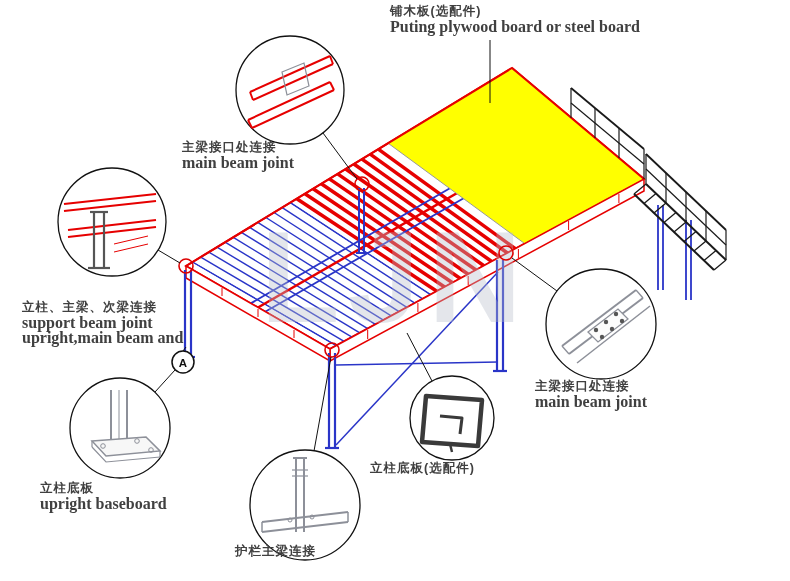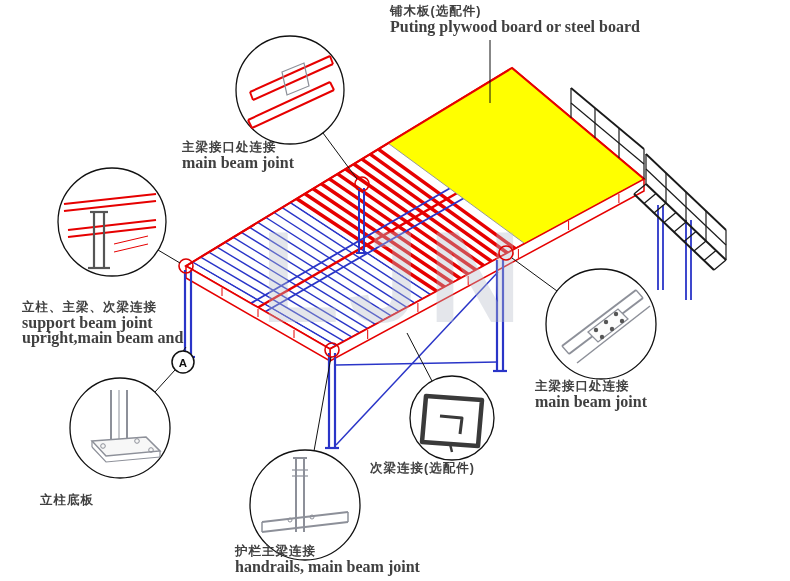--- a/index.html
+++ b/index.html
@@ -291,31 +291,31 @@
   <span class="zh">主梁接口处连接</span>
   <span class="en">main beam joint</span>
 </div>
 
 <div class="label" style="left:22px;top:280px;width:180px;margin-top:20px;">
   <span class="zh">立柱、主梁、次梁连接</span>
   <span class="en">support beam joint</span>
   <span class="en">upright,main beam and</span>
 </div>
 
-<div class="label" style="left:40px;top:481px;width:160px;margin-top:12px;">
+<div class="label" style="left:40px;top:481px;width:160px;">
   <span class="zh">立柱底板</span>
+  <span class="en">upright baseboard</span>
 </div>
 
 <div class="label" style="left:235px;top:544px;width:210px;">
   <span class="zh">护栏主梁连接</span>
-  <span class="en">handrails, main beam joint</span>
 </div>
 
 <div class="label" style="left:370px;top:461px;width:175px;">
-  <span class="zh">次梁连接(选配件)</span>
+  <span class="zh">立柱底板(选配件)</span>
 </div>
 
 <div class="label" style="left:535px;top:379px;width:160px;">
   <span class="zh">主梁接口处连接</span>
   <span class="en">main beam joint</span>
 </div>
 
 </div>
 
 </body></html>

